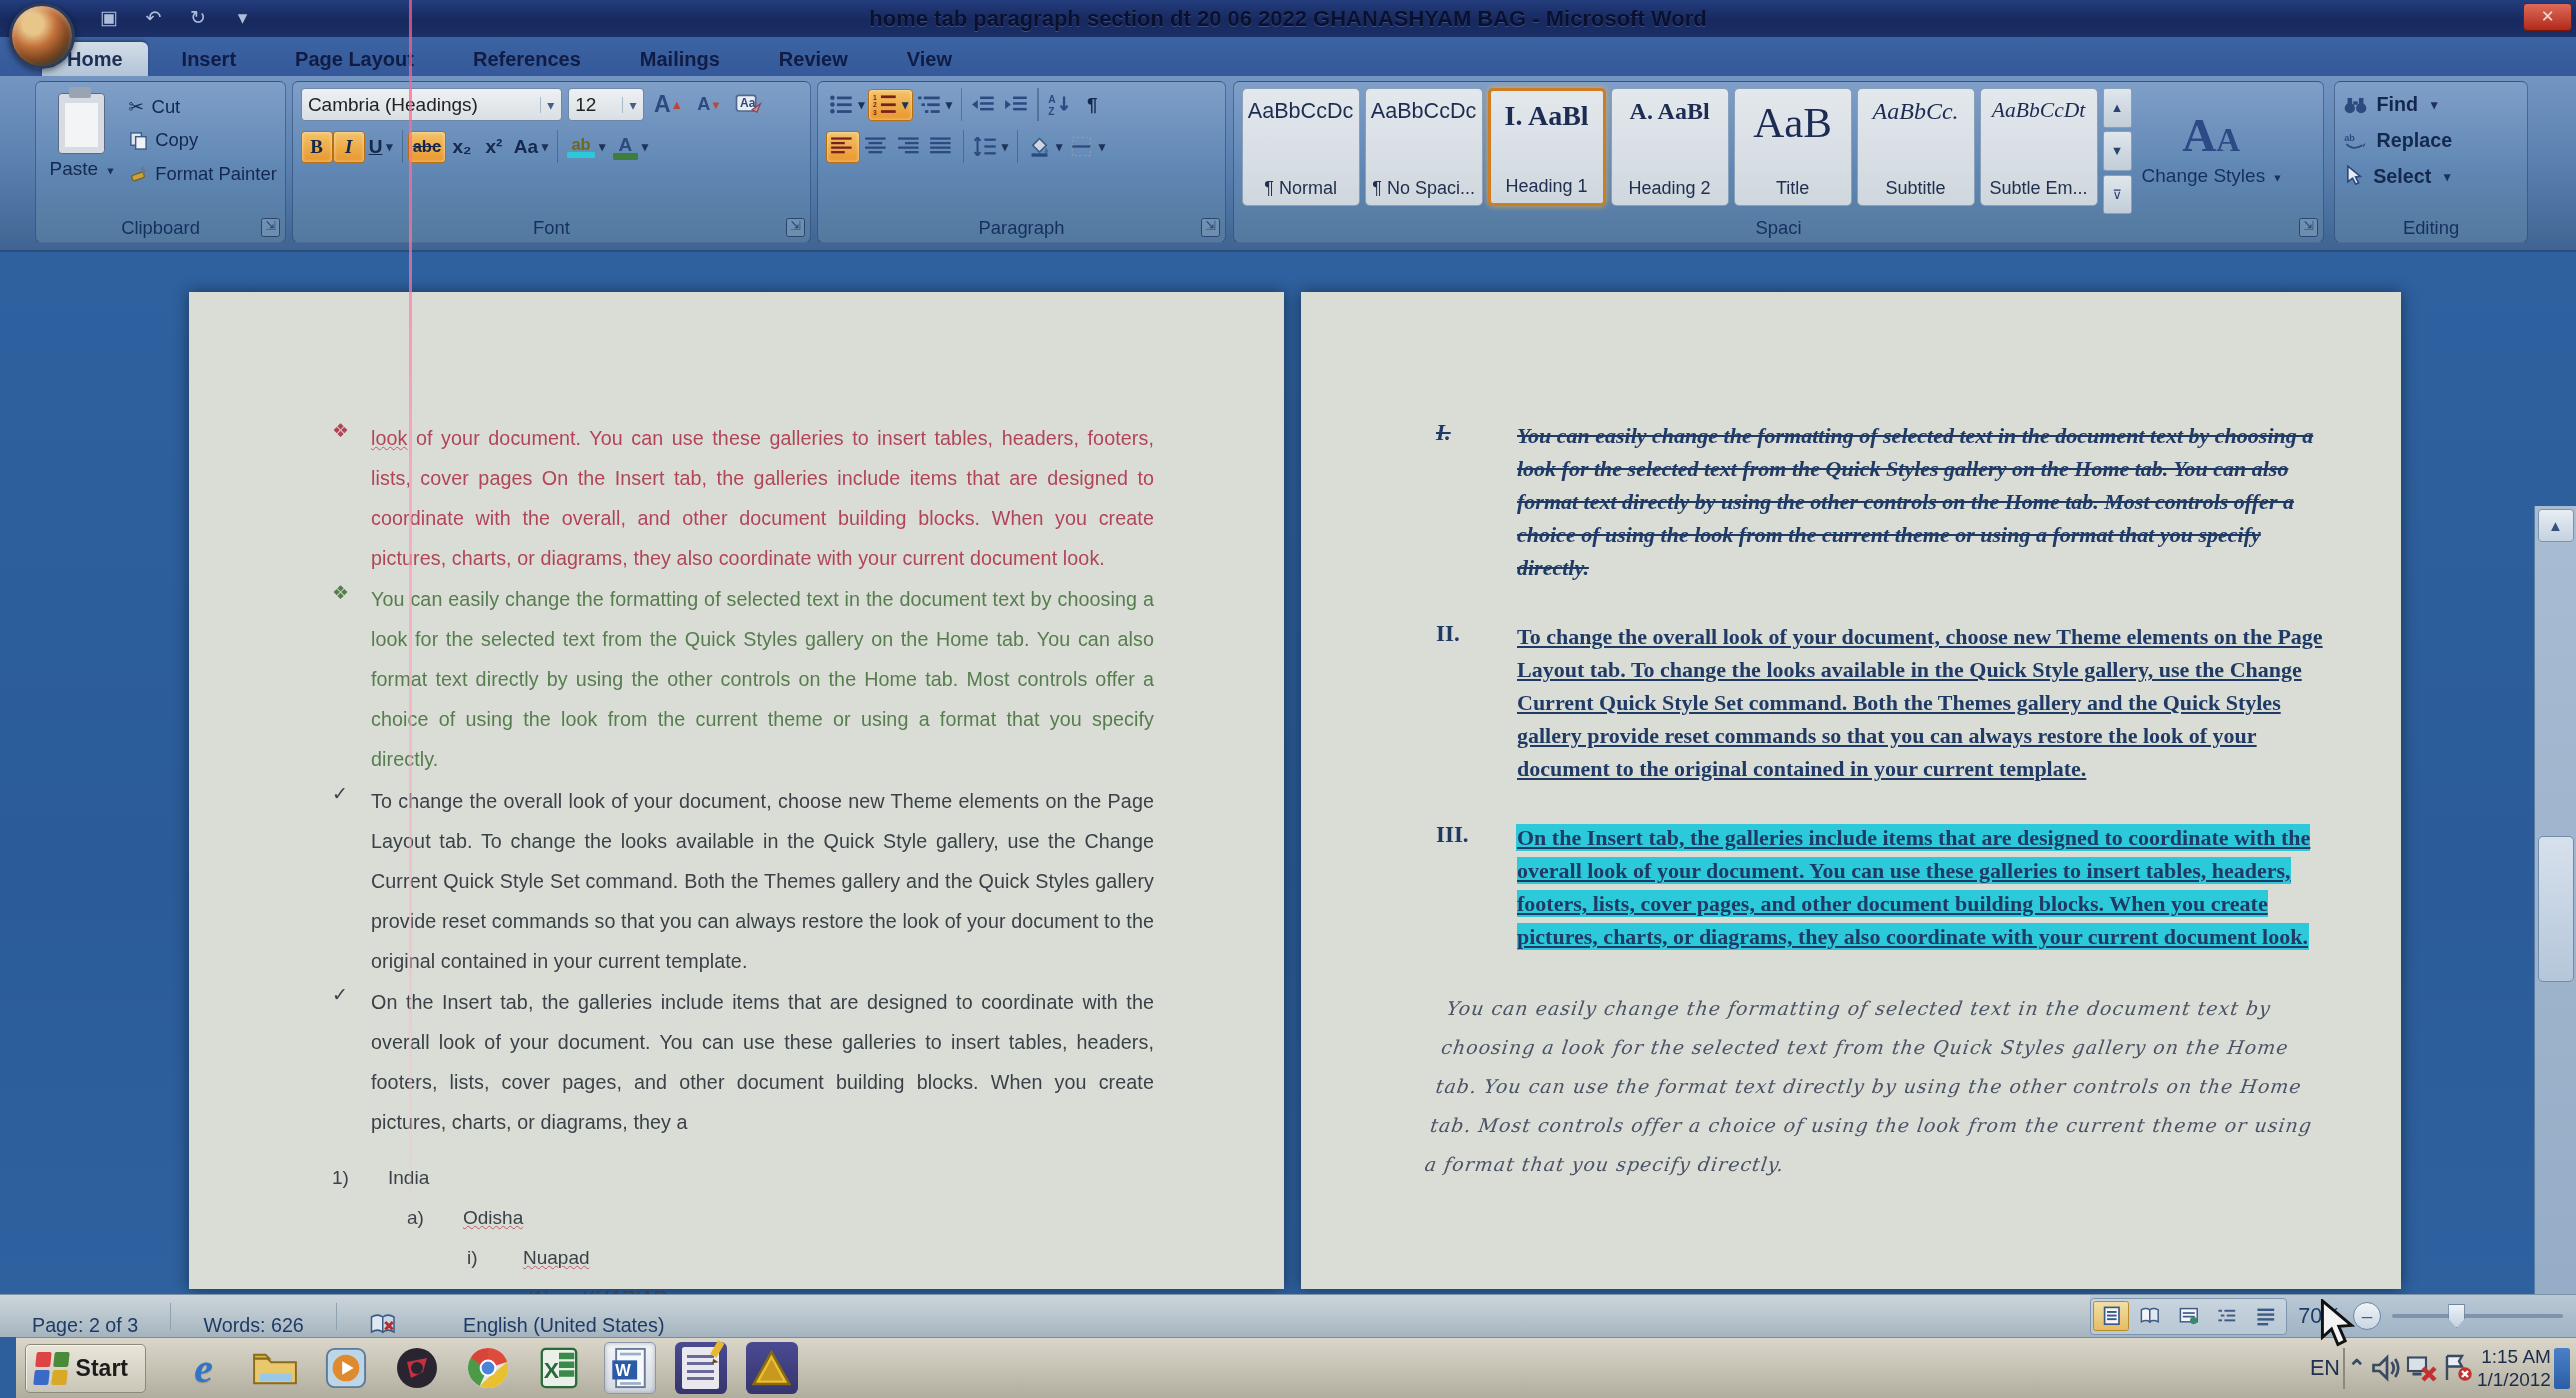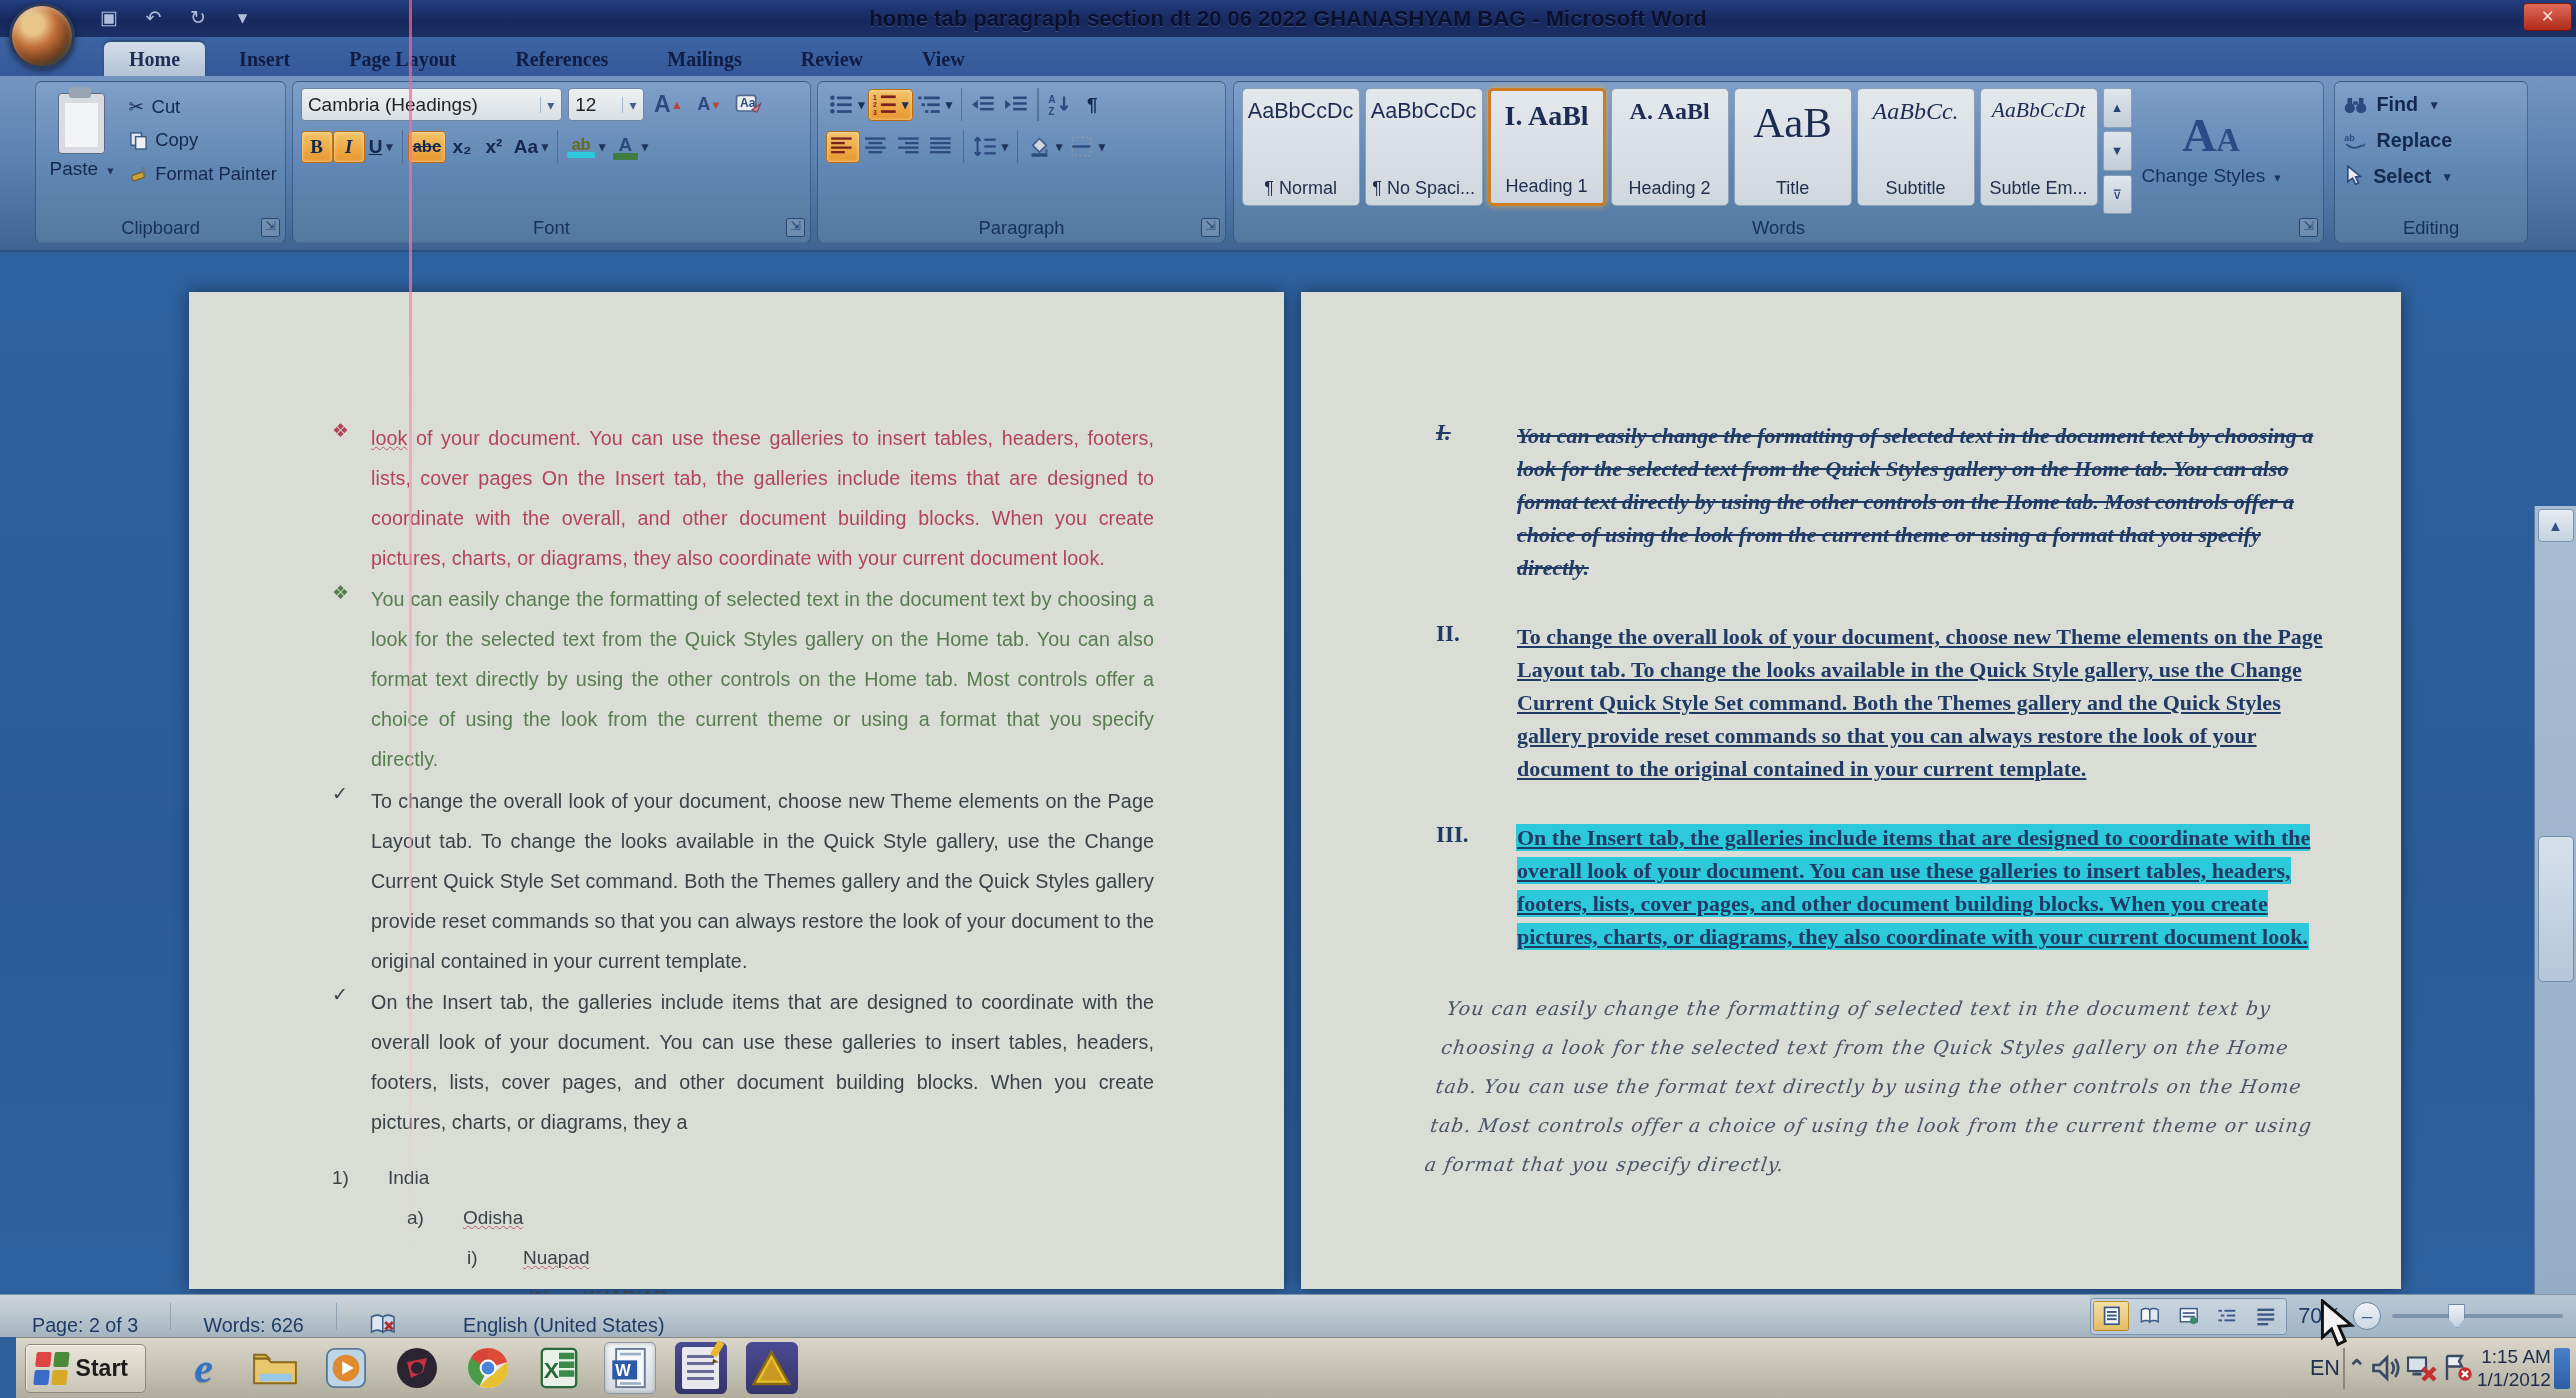--- a/index.html
+++ b/index.html
@@ -16,21 +16,21 @@
     display:flex; align-items:center; justify-content:center; }
   .qat { position:absolute; left:95px; top:3.8px; display:flex; gap:16.5px; align-items:center; }
   .qat .qbtn { width:28px; height:28px; border-radius:3.8px; display:flex; align-items:center; justify-content:center;
     color:#aebddb; font-size:19px; }
   .orb { position:absolute; left:9px; top:2.5px; width:66px; height:66px; border-radius:50%;
     background:radial-gradient(circle at 35% 30%, #e8c68a 0 18%, #c2703a 40%, #7e4620 62%, #3c3a30 78%, #23303e 100%);
     border:3.2px solid #2c3c5c; box-shadow:0 1.9px 6.3px rgba(0,0,0,.5), inset 0 2.5px 5px rgba(255,255,255,.35); z-index:30; }
 
   
   .tabrow { position:absolute; left:0; top:37px; width:2576px; height:39px;
-    background:linear-gradient(#3c63a2,#35599a); display:flex; align-items:flex-end; padding-left:104px; gap:9px;font-family:Liberation Serif, serif; }
+    background:linear-gradient(#3c63a2,#35599a); display:flex; align-items:flex-end; padding-left:42px; gap:9px; }
   .rtab { height:34px; padding:0 25px; display:flex; align-items:center; font-size:20px; color:#101c44;
     font-weight:bold; border-radius:6.3px 6.3px 0 0; }
   .rtab.active { background:linear-gradient(#d3dde8,#bccbdc 70%,#b3c4d7); color:#1d2f55; box-shadow:0 -1.3px 2.5px rgba(0,0,0,.25); }
 
   
   .ribbon { position:absolute; left:0; top:76px; width:2576px; height:176px;
     background:linear-gradient(#7495c2,#5c83b2 45%,#49709e 80%,#3f6493);
     border-bottom:2.5px solid #2c4c7c; }
   .rgroup { position:absolute; top:5px; height:162px; border:1.3px solid rgba(22,44,90,.45); border-radius:6.3px;
     background:linear-gradient(#7f9fc8,#6087b4 55%,#53799e); display:flex; flex-direction:column; }
@@ -478,21 +478,21 @@
           <div class="sc">▲</div>
           <div class="sc">▼</div>
           <div class="sc">⊽</div>
         </div>
         <div class="change-styles">
           <div class="aa-big">A<span style="font-size:33px;">A</span></div>
           <div><span>Change Styles</span> <span class="caret">▾</span></div>
         </div>
       </div>
       <div class="rgroup-foot">
-        <span>Words</span>
+        <span>Spaci</span>
         <div class="launcher">⇲</div>
       </div>
     </div>
 
     <div class="rgroup" style="left:2334px; width:194px;">
       <div class="rgroup-body">
         <div class="edit-rows">
           <div class="edit-item">
             <svg class="icon" width="25" height="21.6" viewBox="0 0 22 18">
                 <circle cx="6" cy="12" r="4.5" fill="#2c4a80"></circle>

